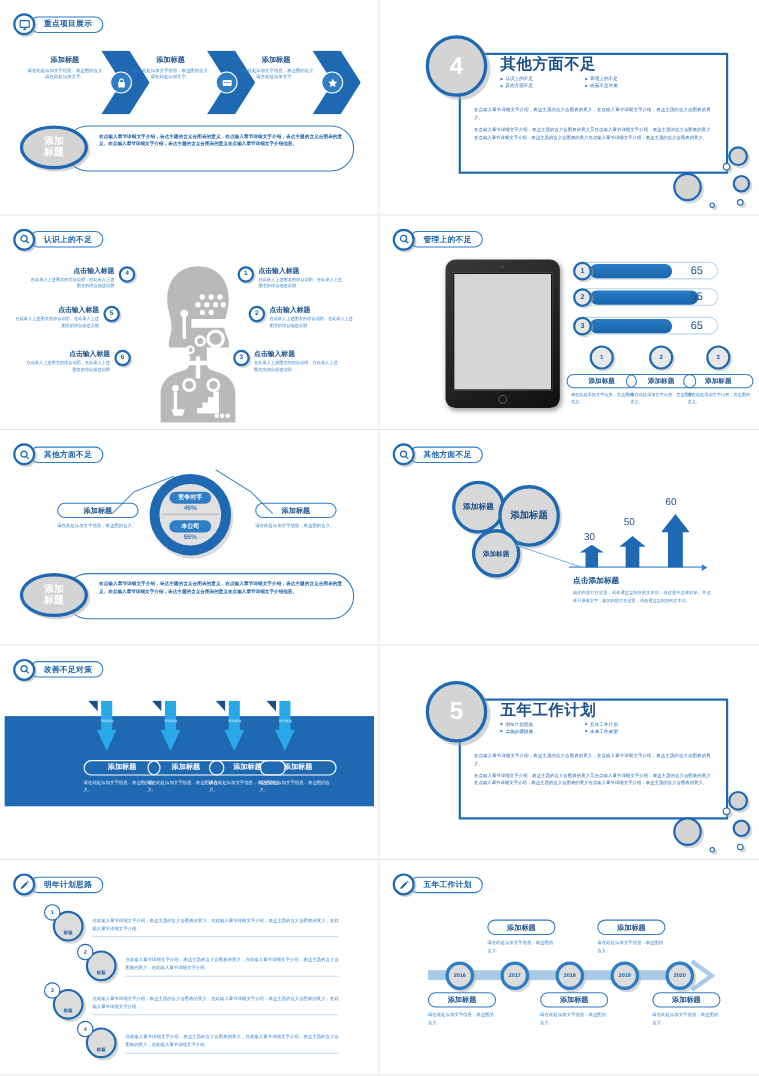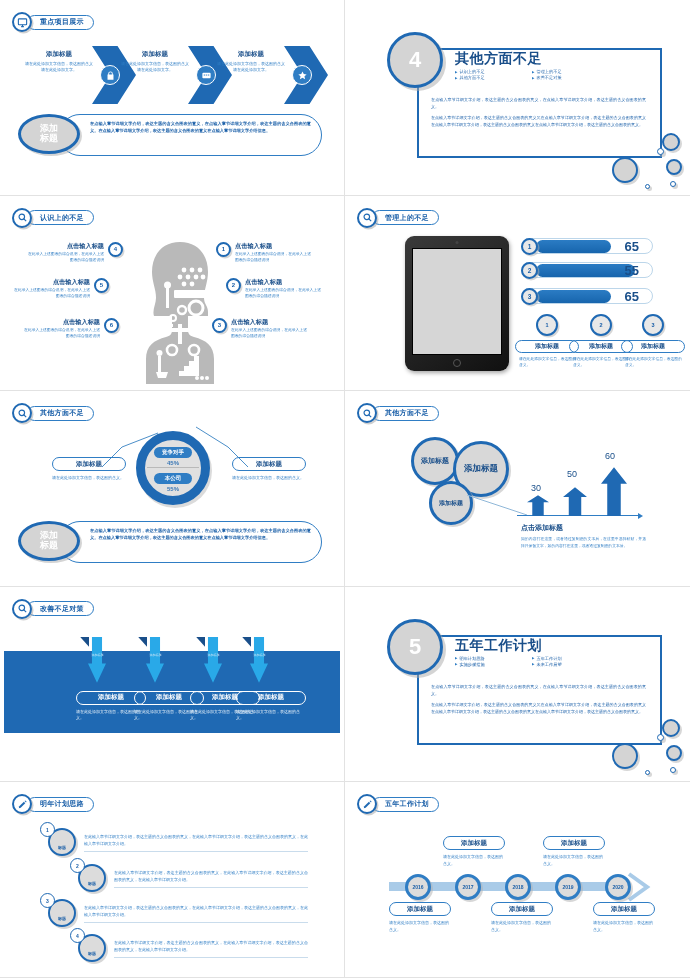--- a/index.html
+++ b/index.html
@@ -54,21 +54,21 @@
 
   
   .tablet { position:absolute; left:56px; top:36px; width:104px; height:135px; background:linear-gradient(145deg,#3a3a3a,#101010); border-radius:9px; padding:12px 7px 16px; box-shadow:1px 2px 4px rgba(0,0,0,.35); }
   .tablet .scr { width:100%; height:100%; background:#d6d6d6; border:1px solid #000; }
   .tablet .home { position:absolute; bottom:4px; left:50%; transform:translateX(-50%); width:8px; height:8px; border-radius:50%; border:1px solid #555; }
   .tablet .cam { position:absolute; top:5px; left:50%; transform:translateX(-50%); width:3px; height:3px; border-radius:50%; background:#444; }
   .bar-row { position:absolute; display:flex; align-items:center; height:17px; }
   .bar-track { height:16px; border:1px solid #bcd6ea; border-radius:8px; background:#fff; width:132px; display:flex; align-items:center; padding-left:14px; }
   .bar-fill { height:13px; border-radius:7px; background:linear-gradient(180deg,#2b7cc4,#1765ad); }
   .bar-row .bnum { position:absolute; left:0; width:17px; height:17px; border-radius:50%; background:#e8e8e8; border:2px solid #1f69b3; display:flex; align-items:center; justify-content:center; font-size:6.5px; font-weight:bold; color:#1a5fa8; z-index:2; box-shadow:1.5px 1.5px 0 rgba(175,175,175,.5); }
-  .bar-row .bval { position:absolute; right:14px; font-size:13px; font-weight:bold; color:#1a4f8a; }
+  .bar-row .bval { position:absolute; right:14px; font-size:10px; font-weight:normal; color:#1a4f8a; }
   .cir-item { position:absolute; width:64px; text-align:center; }
   .cir-item .cc { width:22px; height:22px; border-radius:50%; background:#e8e8e8; border:2.5px solid #1f69b3; margin:0 auto 4px; display:flex; align-items:center; justify-content:center; font-size:5.5px; font-weight:bold; color:#1a5fa8; box-shadow:1.5px 1.5px 0 rgba(175,175,175,.5); }
   .cir-item .pill { border:1px solid #2f7dc4; border-radius:7px; height:13px; display:flex; align-items:center; justify-content:center; font-size:6px; font-weight:bold; color:#1a4f8a; margin-bottom:3px; }
   .cir-item p { font-size:3.8px; line-height:1.6; color:#2f7dc4; text-align:left; padding-left:4px; }
 
   
   .donut-wrap { position:absolute; left:132px; top:36px; width:74px; height:74px; }
   .donut { width:74px; height:74px; border-radius:50%; border:9px solid #1f69b3; background:#e0e0e0; box-shadow:2px 3px 0 rgba(175,175,175,.45); position:relative; }
   .donut .lbl { position:absolute; left:50%; transform:translateX(-50%); width:38px; height:11px; border-radius:6px; background:#2f7dc4; color:#fff; font-size:5.5px; font-weight:bold; display:flex; align-items:center; justify-content:center; }
   .donut .pct { position:absolute; left:50%; transform:translateX(-50%); font-size:6px; color:#3a77b5; font-weight:bold; }

